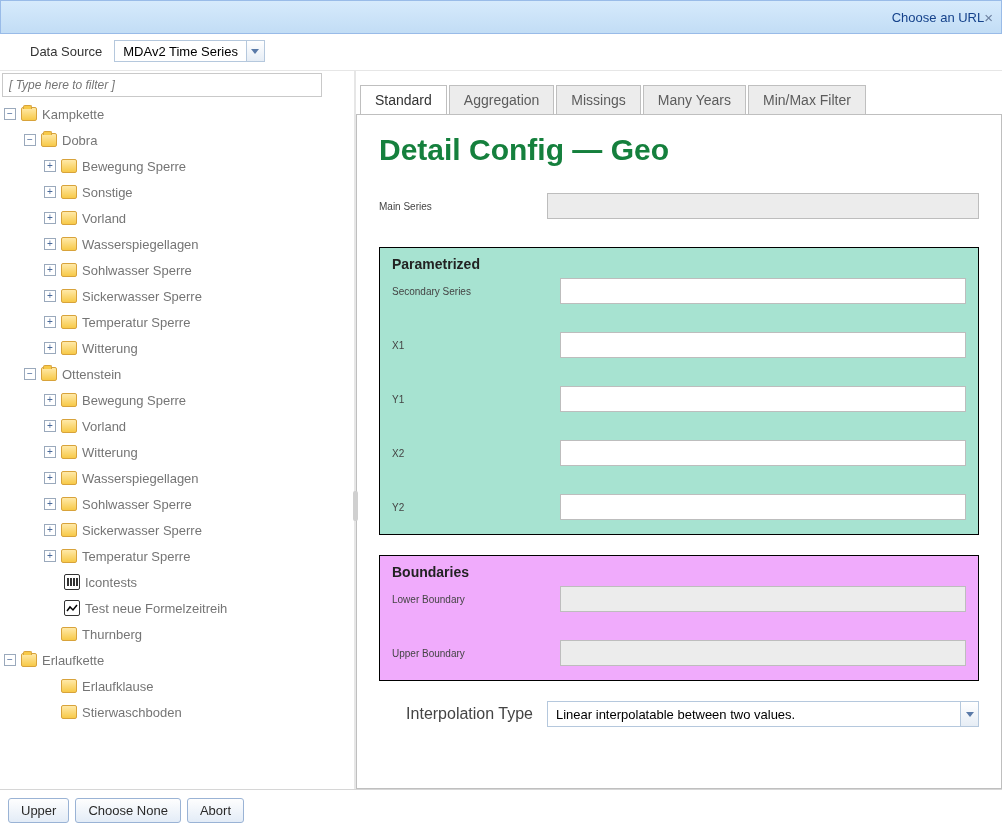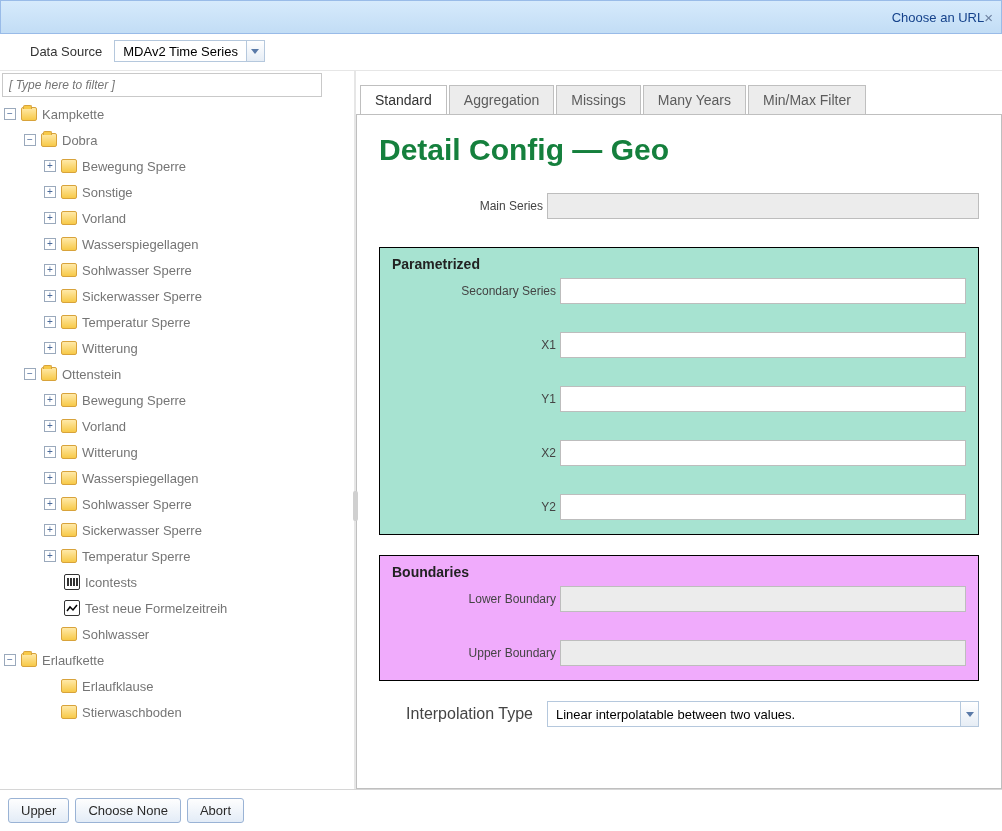--- a/index.html
+++ b/index.html
@@ -27,21 +27,21 @@
 .splitter { width:1px; background:#e6e6e6; position:relative; }
 .splitter::after{content:"";position:absolute;left:-2px;top:420px;width:5px;height:30px;background:#d0d0d0;border-radius:2px;}
 .right { flex:1; display:flex; flex-direction:column; overflow:hidden; }
 .tabs-wrap { padding: 14px 0 0 4px; }
 .tabs { display:flex; gap:2px; }
 .tab { border:1px solid #bfbfbf; border-bottom:none; padding:6px 14px; background:#ececec; color:#5c5c5c; cursor:pointer; font-size:14px; }
 .tab.active { background:#fff; color:#333; }
 .tabbody { border:1px solid #bfbfbf; flex:1; overflow-y:scroll; padding:18px 22px 24px 22px; }
 h1 { font-size:30px; font-weight:700; color:#15803d; margin-bottom:26px; font-family:"Segoe UI",sans-serif; }
 .formrow { display:flex; align-items:center; margin-bottom:28px; }
-.formrow .flabel { width:168px; text-align:right; padding-right:4px; color:#444; font-size:12px; }
+.formrow .flabel { width:168px; padding-right:4px; color:#444; font-size:10px; }
 .formrow input[type=text] { flex:1; height:26px; border:1px solid #bdbdbd; padding:2px 6px; font-size:13px; }
 .formrow input[readonly] { background:#ececec; }
 .group { border:1px solid #000; padding:8px 12px 4px 12px; margin-bottom:20px; }
 .group.parametrized { background:#a7e3d1; }
 .group.boundaries { background:#f0abfc; }
 .group legend, .group .legend { font-weight:700; font-size:14px; color:#222; margin-bottom:6px; }
 .group .formrow { margin-bottom:28px; }
 .group .formrow:last-child{margin-bottom:10px;}
 .group .formrow input[type=text]{background:#fff;}
 .interp { display:flex; align-items:center; margin-top:6px; }
@@ -189,21 +189,21 @@
                 <polyline points="1,9 4,5 7,8 11,3" fill="none" stroke="#000" stroke-width="1.5"></polyline>
               </svg>
             </span>
      <span class="lbl">Test neue Formelzeitreih</span>
    </div>
         </div>
 
       <div class="node" style="padding-left:44px">
         <span class="toggle blank"></span>
         <span class="folder-icon"></span>
-        <span class="lbl">Sohlwasser</span>
+        <span class="lbl">Thurnberg</span>
       </div>
 
       <div class="node" style="padding-left:4px">
         <span class="toggle">−</span>
         <span class="folder-icon open"></span>
         <span class="lbl">Erlaufkette</span>
       </div>
       <div id="erlauf-children">
           <div class="node" style="padding-left:44px">
      <span class="toggle blank"></span>

